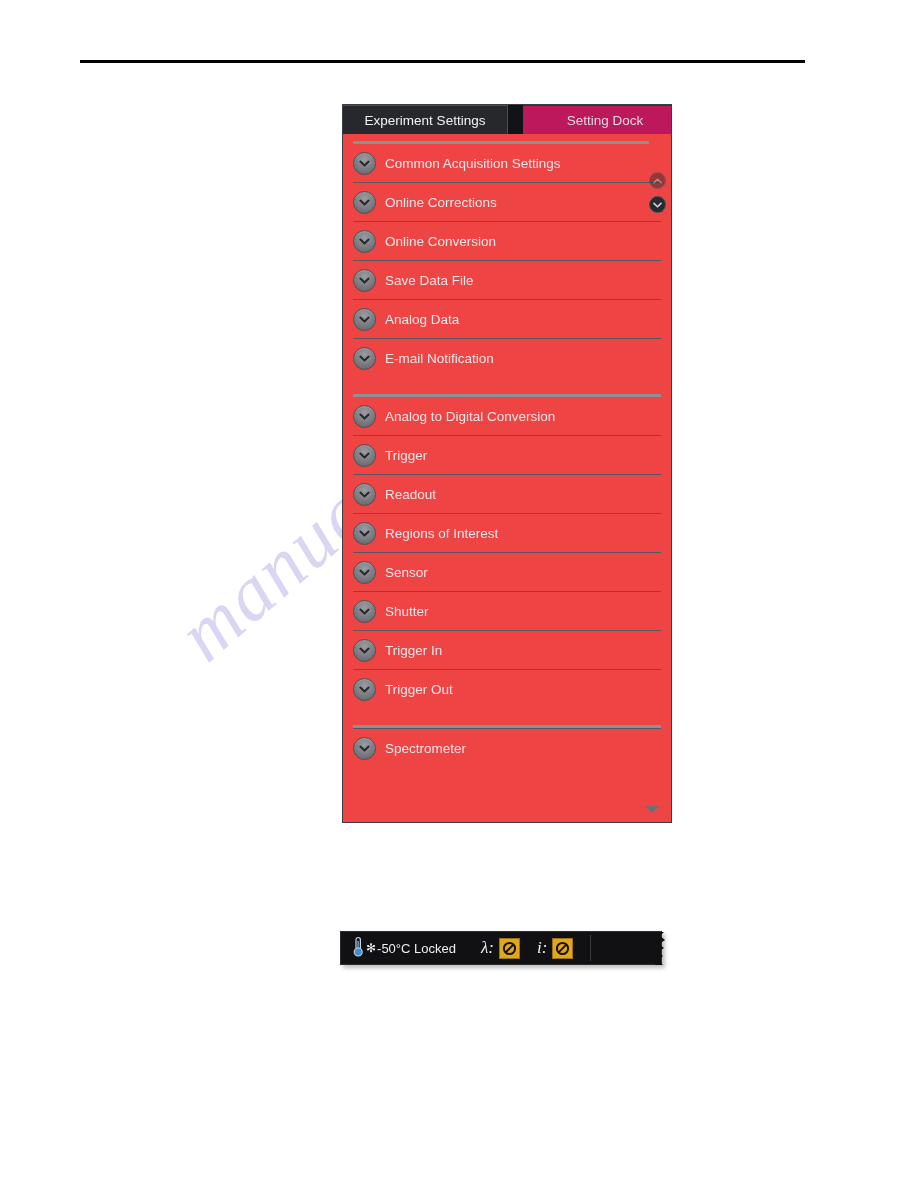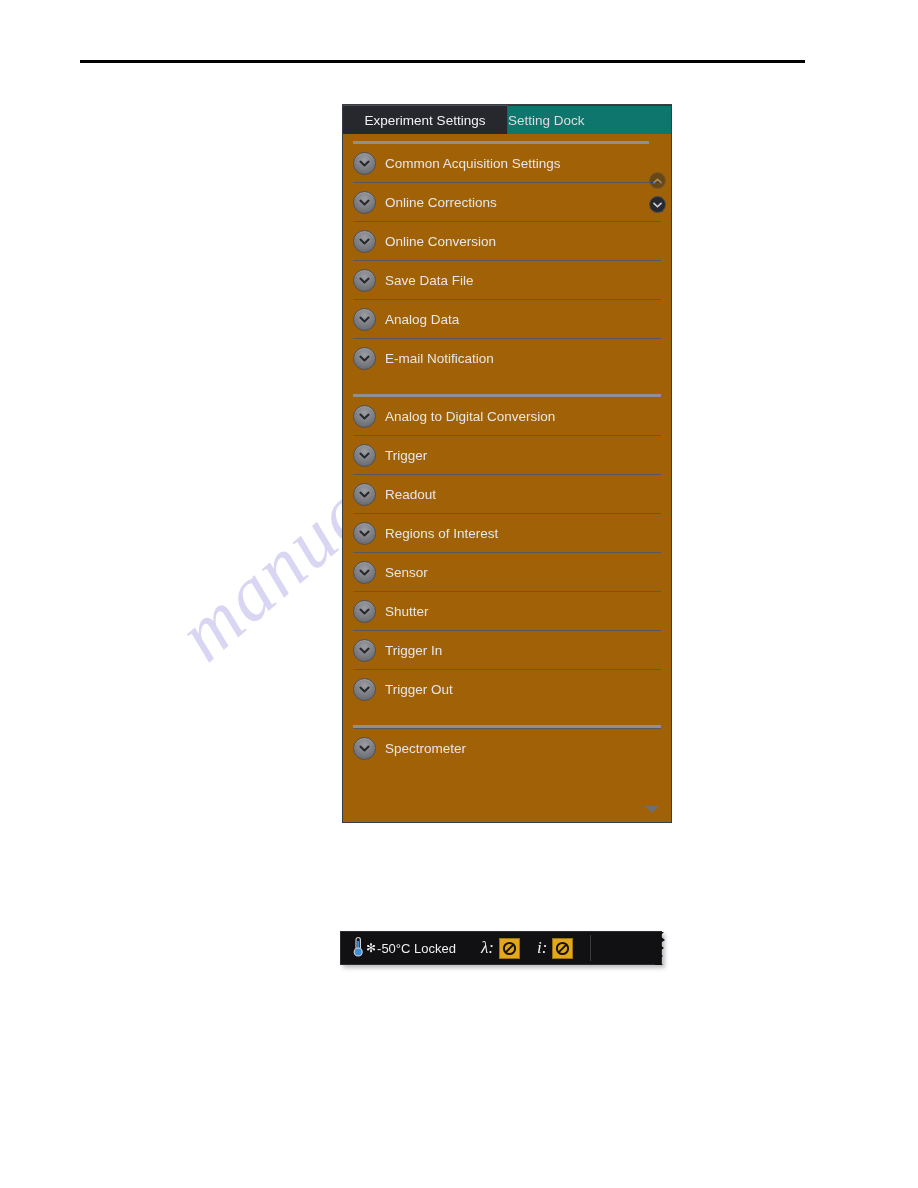--- a/index.html
+++ b/index.html
@@ -65,52 +65,54 @@
     overflow: hidden;
   }
 
   
   .tab-strip {
     position: relative;
     height: 29px;
     background: #121317;
     display: flex;
     align-items: stretch;
+    gap: 15px;
   }
   .tab {
     position: relative;
     display: flex;
     align-items: center;
     justify-content: center;
     font-size: 13.5px;
     color: #e8e8ea;
     cursor: pointer;
     user-select: none;
     box-sizing: border-box;
   }
   .tab.active {
     background: #26282d;
     width: 165px;
     border-top: 1px solid #4a4d54;
     border-right: 1px solid #4a4d54;
     color: #f2f2f4;
   }
   .tab.inactive {
-    background: #0f766e;
+    background: #be185d;
     flex: 1;
     border-top: 1px solid #33363c;
     color: #dcdcde;
-    justify-content: flex-start;
+    justify-content: center;
+    padding-left: 16px;
   }
 
   
   .panel-body {
     position: relative;
     height: calc(100% - 29px);
-    background: #a16207;
+    background: #ef4444;
   }
 
   
   .scroll-buttons {
     position: absolute;
     right: 4px;
     top: 38px;
     width: 20px;
     display: flex;
     flex-direction: column;

